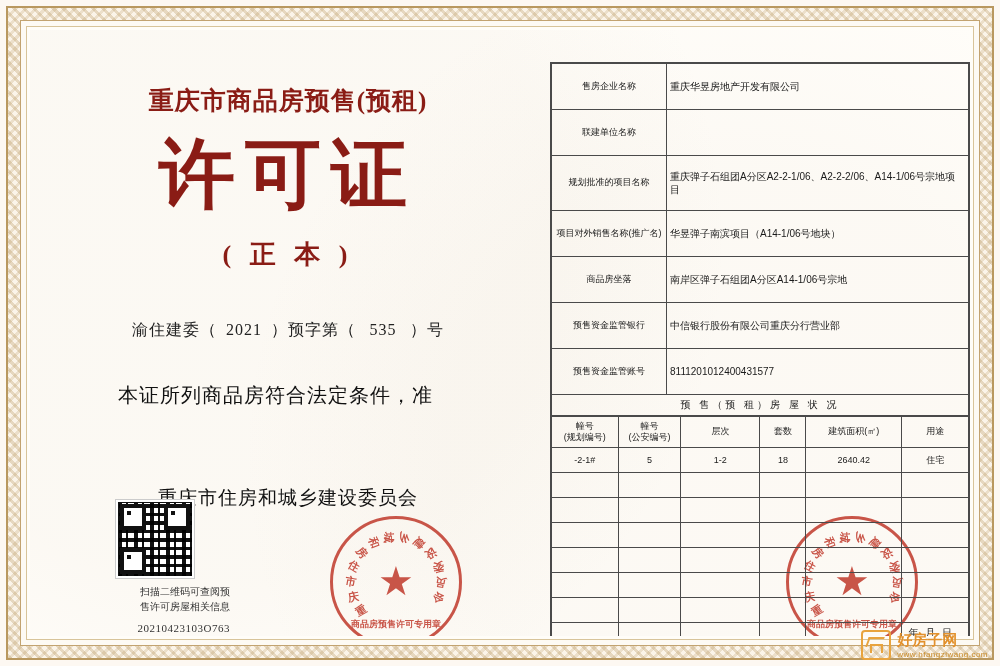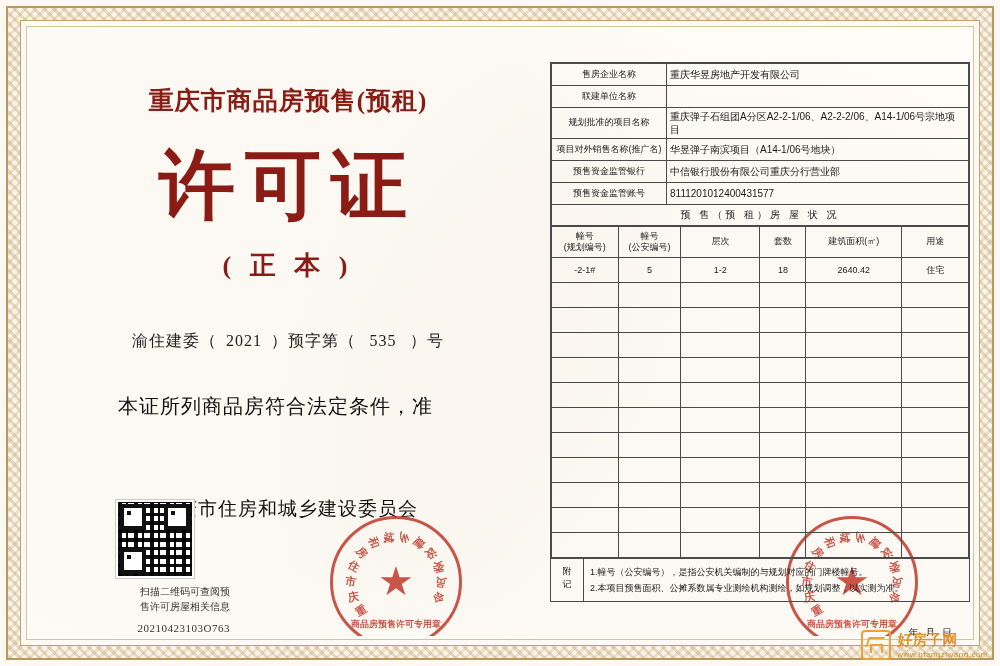--- a/index.html
+++ b/index.html
@@ -80,21 +80,21 @@
     font-weight: bold;
     letter-spacing: 1px;
     color: #8a1c15;
     margin-top: 28px;
   }
   .doc-bigtitle {
     font-size: 76px;
     font-weight: bold;
     letter-spacing: 10px;
     color: #8a1c15;
-    margin-top: 29px;
+    margin-top: 18px;
     line-height: 1.05;
   }
   .doc-sub {
     font-size: 26px;
     font-weight: bold;
     color: #8a1c15;
     letter-spacing: 6px;
     margin-top: 22px;
   }
   .doc-number {
@@ -231,21 +231,21 @@
     font-size: 9px;
     color: #1a1a1a;
     background: rgba(255,255,255,0.0);
   }
   table.info, table.grid {
     width: 100%;
     border-collapse: collapse;
   }
   table.info td {
     border: 1px solid #4a4a4a;
-    padding: 2px 3px;
+    padding: 14px 3px;
     vertical-align: middle;
     height: 17px;
   }
   td.lbl {
     width: 108px;
     text-align: center;
     font-size: 9px;
     letter-spacing: 0px;
     line-height: 1.25;
   }
@@ -433,20 +433,24 @@
           </tr>
           <tr>
             <td class="lbl">规划批准的项目名称</td>
             <td class="val">重庆弹子石组团A分区A2-2-1/06、A2-2-2/06、A14-1/06号宗地项目</td>
           </tr>
           <tr>
             <td class="lbl">项目对外销售名称(推广名)</td>
             <td class="val">华昱弹子南滨项目（A14-1/06号地块）</td>
           </tr>
           <tr>
+            <td class="lbl">商品房坐落</td>
+            <td class="val">南岸区弹子石组团A分区A14-1/06号宗地</td>
+          </tr>
+          <tr>
             <td class="lbl">预售资金监管银行</td>
             <td class="val">中信银行股份有限公司重庆分行营业部</td>
           </tr>
           <tr>
             <td class="lbl">预售资金监管账号</td>
             <td class="val">8111201012400431577</td>
           </tr>
         </tbody>
       </table>
 

